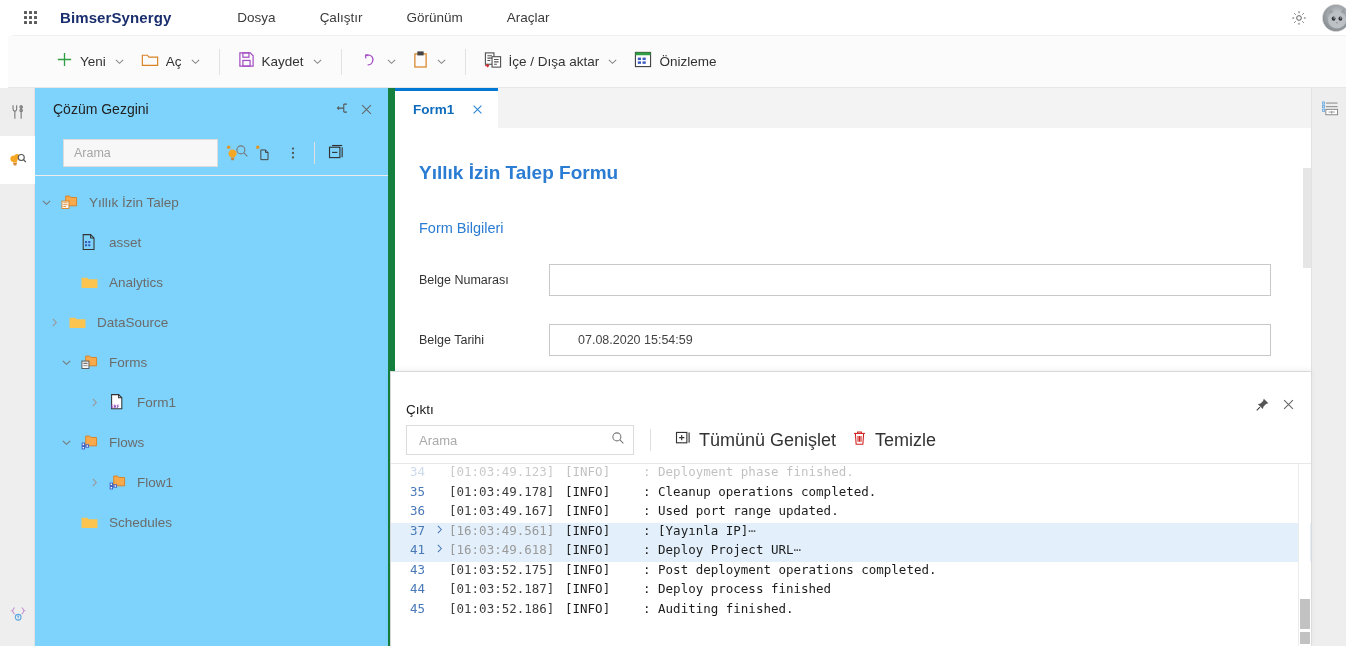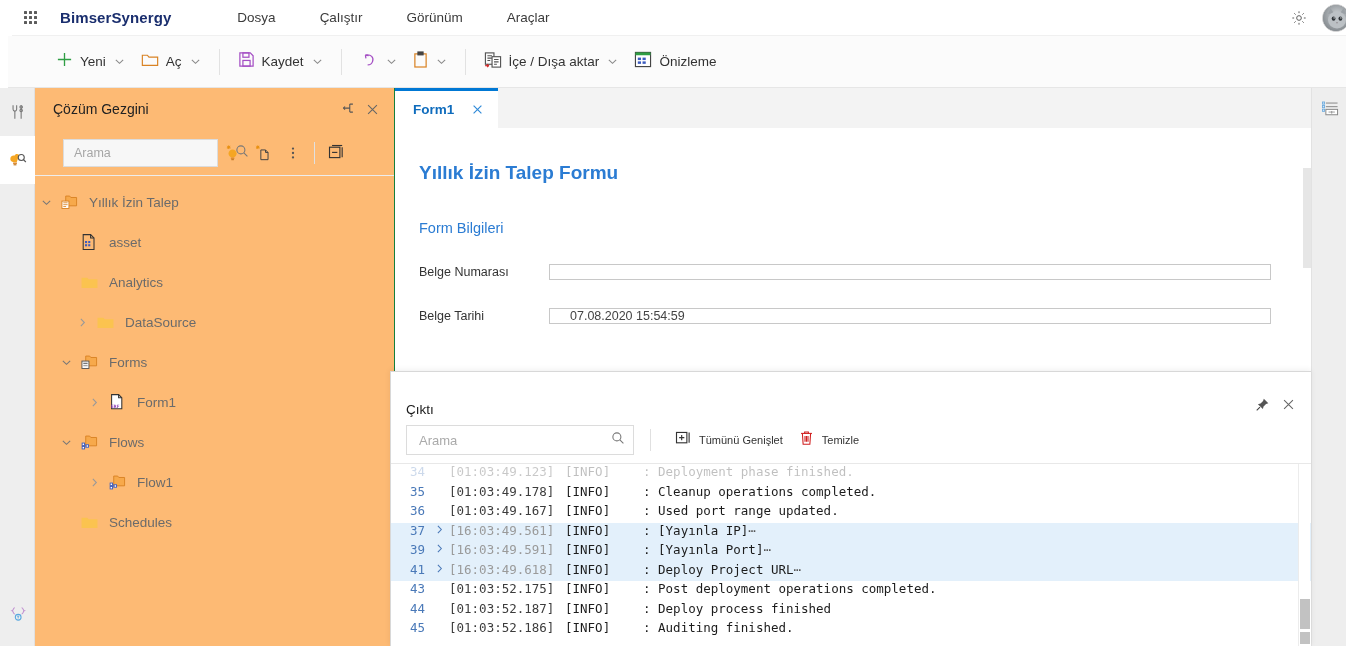--- a/index.html
+++ b/index.html
@@ -68,21 +68,21 @@
   .rail-btn {
     width: 35px; height: 48px; display: flex; align-items: center; justify-content: center;
     cursor: pointer;
   }
   .rail-btn.active { background: #ffffff; }
   .rail-bottom { position: absolute; bottom: 8px; left: 0; width: 35px; }
 
   
   .explorer {
     position: absolute; top: 88px; left: 35px; width: 360px; height: 558px;
-    background: #fdba74; border-right: 1px solid #15803d;
+    background: #7dd3fc; border-right: 7px solid #15803d;
   }
   .exp-header {
     height: 42px; display: flex; align-items: center; padding: 0 10px 0 18px;
   }
   .exp-title { font-size: 14px; color: #222; flex: 1; }
   .exp-hicon { width: 24px; height: 24px; display: flex; align-items: center; justify-content: center; cursor: pointer; }
   .exp-toolbar {
     height: 46px; display: flex; align-items: center; padding: 0 8px 0 28px;
     border-bottom: 1px solid #ededed;
   }
@@ -126,22 +126,22 @@
   }
   .form-title {
     font-size: 19px; font-weight: bold; color: #2b7cd3; padding: 34px 12px 0 24px;
   }
   .form-section {
     font-size: 14.5px; font-weight: normal; color: #2b7cd3; padding: 36px 0 0 24px;
   }
   .form-row { display: flex; align-items: center; padding: 0 40px 0 24px; margin-top: 28px; }
   .form-label { width: 130px; font-size: 12.5px; color: #333; }
   .form-input {
-    flex: 1; height: 16px; border: 1px solid #c8c8c8; background: #fff;
-    display: flex; align-items: center; padding: 0 20px;
+    flex: 1; height: 32px; border: 1px solid #c8c8c8; background: #fff;
+    display: flex; align-items: center; padding: 0 28px;
     font-size: 12.5px; color: #444; cursor: text;
   }
   .editor-vscroll {
     position: absolute; right: 0; top: 40px; width: 8px; height: 270px;
     background: transparent;
   }
   .editor-vscroll i { display: block; width: 8px; height: 100px; background: #e6e6e6; }
 
   
   .rightrail {
@@ -165,21 +165,21 @@
   .out-search {
     width: 228px; height: 30px; border: 1px solid #dcdcdc; background: #fff;
     display: flex; align-items: center; padding: 0 8px 0 12px; cursor: text;
   }
   .out-search input {
     border: 0; outline: 0; background: transparent; flex: 1;
     font-size: 13px; color: #555; font-family: "Liberation Sans", sans-serif;
   }
   .out-search input::placeholder { color: #aaa; }
   .out-btn { display: flex; align-items: center; height: 30px; padding: 0 8px; cursor: pointer; }
-  .out-btn-label { font-size: 11px; color: #333; margin-left: 8px; }
+  .out-btn-label { font-size: 18px; color: #333; margin-left: 8px; }
 
   .logwrap { position: relative; height: 183px; overflow: hidden; }
   .logtable {
     font-family: "DejaVu Sans Mono", monospace; font-size: 12.5px;
     width: 100%; border-collapse: collapse;
   }
   .logrow { height: 19.5px; }
   .logrow.hl { background: #e3f0fb; }
   .logrow.partial-top { opacity: 0.28; }
   .c-num {
@@ -495,21 +495,21 @@
 
       <div class="node lvl1">
         <span class="node-icon">
           <svg width="19" height="15" viewBox="0 0 20 16" fill="#fbc34f">
             <path d="M1.5 3 h6.2 l1.3 1.6 h9.5 v9.2 h-17 z"></path>
           </svg>
         </span>
         <span>Analytics</span>
       </div>
 
-      <div class="node" style="padding-left:36px">
+      <div class="node" style="padding-left:8px">
         <span class="chev">
           <svg width="11" height="11" viewBox="0 0 12 12" fill="none" stroke="#999" stroke-width="1.2">
               <path d="M4.2 2 L8 6 L4.2 10"></path>
             </svg>
         </span>
         <span class="node-icon">
           <svg width="19" height="15" viewBox="0 0 20 16" fill="#fbc34f">
             <path d="M1.5 3 h6.2 l1.3 1.6 h9.5 v9.2 h-17 z"></path>
           </svg>
         </span>
@@ -725,31 +725,20 @@
             <td class="c-chev">
               <svg width="9" height="11" viewBox="0 0 10 12" fill="none" stroke="#4a79b8" stroke-width="1.2">
                   <path d="M3.2 2 L7 6 L3.2 10"></path>
                 </svg>
             </td>
             <td class="c-ts">[16:03:49.561]</td>
             <td class="c-lvl">[INFO]</td>
             <td class="c-msg"><span>: [Yayınla IP]</span><span class="ell">⋯</span></td>
           </tr>
 
-          <tr class="logrow hl">
-            <td class="c-num">39</td>
-            <td class="c-chev">
-              <svg width="9" height="11" viewBox="0 0 10 12" fill="none" stroke="#4a79b8" stroke-width="1.2">
-                  <path d="M3.2 2 L7 6 L3.2 10"></path>
-                </svg>
-            </td>
-            <td class="c-ts">[16:03:49.591]</td>
-            <td class="c-lvl">[INFO]</td>
-            <td class="c-msg"><span>: [Yayınla Port]</span><span class="ell">⋯</span></td>
-          </tr>
 
           <tr class="logrow hl">
             <td class="c-num">41</td>
             <td class="c-chev">
               <svg width="9" height="11" viewBox="0 0 10 12" fill="none" stroke="#4a79b8" stroke-width="1.2">
                   <path d="M3.2 2 L7 6 L3.2 10"></path>
                 </svg>
             </td>
             <td class="c-ts">[16:03:49.618]</td>
             <td class="c-lvl">[INFO]</td>

